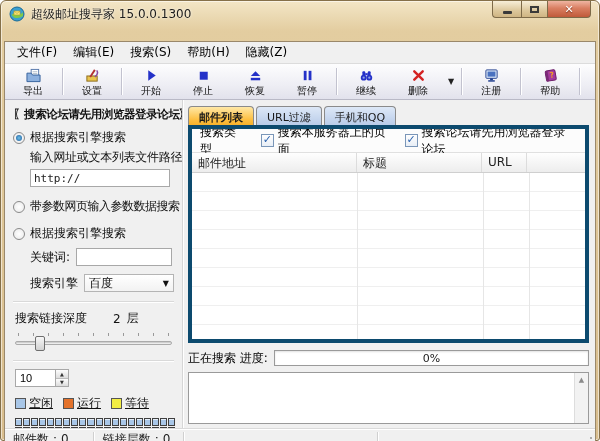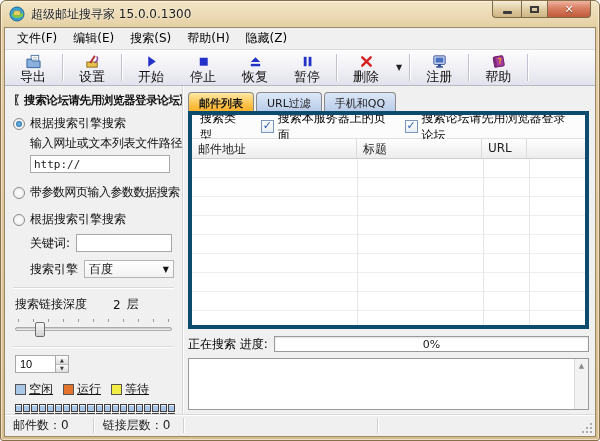--- a/index.html
+++ b/index.html
@@ -3,21 +3,21 @@
 <meta charset="utf-8">
 <style>
   * { box-sizing: border-box; margin: 0; padding: 0; }
   html,body { width:600px; height:441px; font-family:"DejaVu Sans","Liberation Sans",sans-serif; }
   body { background:#fff; position:relative; overflow:hidden; }
 
   
   .window { position:absolute; left:0; top:0; width:600px; height:441px;
     background:linear-gradient(#f3e6c6,#e3cda0 30px,#d8bd8d);
     border:1px solid #857049; border-radius:6px 6px 3px 3px;
-    padding:26px 3px 3px 3px; box-shadow:inset 0 0 0 1px rgba(255,255,255,.55); }
+    padding:40px 3px 3px 3px; box-shadow:inset 0 0 0 1px rgba(255,255,255,.55); }
 
   .titlebar { position:absolute; top:0; left:0; right:0; height:26px; display:flex; align-items:center; padding:0 8px; }
   .app-icon { width:16px; height:16px; margin-right:6px; flex:none; }
   .title-text { font-size:12px; color:#1c1c1c; text-shadow:0 0 3px rgba(255,255,255,.9); }
 
   .win-controls { position:absolute; top:0; right:8px; display:flex; }
   .win-btn { height:17px; border:1px solid #7d6a48; border-top:none; display:flex; align-items:center; justify-content:center;
     background:linear-gradient(#f7eed8,#dcc79b 60%,#cfb583); cursor:default; }
   .win-btn.min { width:29px; border-radius:0 0 0 4px; border-right:none; }
   .win-btn.max { width:27px; }
@@ -30,21 +30,21 @@
   .app { width:592px; height:410px; background:#f0f0f0; border:1px solid #9a886a; display:flex; flex-direction:column; }
 
   
   .menubar { height:22px; background:#f0f0f0; border-bottom:1px solid #dcdcdc; display:flex; align-items:center; padding-left:4px; }
   .menu-item { font-size:12px; color:#000000; padding:2px 8px; }
 
   
   .toolbar { height:36px; background:linear-gradient(#fdfdfe,#eeeef4 60%,#e2e2ec); border-bottom:1px solid #b9b9c6; display:flex; align-items:stretch; padding:1px 2px; }
   .tb-btn { display:flex; flex-direction:column; align-items:center; justify-content:center; min-width:52px; padding:1px 6px 0 6px; border:1px solid transparent; border-radius:2px; }
   .tb-btn svg { width:15px; height:15px; }
-  .tb-label { font-size:13px; color:#111; line-height:13px; margin-top:1px; white-space:nowrap; }
+  .tb-label { font-size:10px; color:#111; line-height:13px; margin-top:1px; white-space:nowrap; }
   .tb-sep { width:1px; background:#c2c2cf; margin:3px 3px; box-shadow:1px 0 0 #fff; }
   .tb-caret { display:flex; align-items:center; font-size:8px; color:#222; padding:0 4px; }
 
   
   .main { flex:1; display:flex; overflow:hidden; }
 
   
   .left-panel { width:178px; flex:none; padding:7px 8px 4px 8px; border-right:1px solid #d6d6d6; box-shadow:1px 0 0 #fff; font-size:12px; color:#111; overflow:hidden; }
   .notice { font-size:11.5px; font-weight:bold; letter-spacing:-0.4px; white-space:nowrap; margin-bottom:7px; }
   .radio-row { display:flex; align-items:center; margin:6px 0 2px 0; }
@@ -190,20 +190,32 @@
       <div class="tb-btn">
         <svg viewBox="0 0 16 16">
             <rect x="4" y="3" width="3" height="10" fill="#2431c8"></rect>
             <rect x="9.2" y="3" width="3" height="10" fill="#2431c8"></rect>
           </svg>
         <span class="tb-label">暂停</span>
       </div>
       <div class="tb-sep"></div>
       <div class="tb-btn">
         <svg viewBox="0 0 16 16">
+          <rect x="3.6" y="3.5" width="3" height="5" rx="1" fill="#2431c8"></rect>
+          <rect x="9.4" y="3.5" width="3" height="5" rx="1" fill="#2431c8"></rect>
+          <rect x="6.6" y="5.5" width="2.8" height="2.2" fill="#2431c8"></rect>
+          <circle cx="5" cy="10.3" r="3.1" fill="#2431c8"></circle>
+          <circle cx="11" cy="10.3" r="3.1" fill="#2431c8"></circle>
+          <circle cx="5" cy="10.3" r="1.2" fill="#8fa4e8"></circle>
+          <circle cx="11" cy="10.3" r="1.2" fill="#8fa4e8"></circle>
+        </svg>
+        <span class="tb-label">继续</span>
+      </div>
+      <div class="tb-btn">
+        <svg viewBox="0 0 16 16">
             <path d="M3.5 3.5 L12.5 12.5 M12.5 3.5 L3.5 12.5" stroke="#d42222" stroke-width="2.6" stroke-linecap="round"></path>
           </svg>
         <span class="tb-label">删除</span>
       </div>
       <div class="tb-caret">
           <span>▼</span>
         </div>
       <div class="tb-sep"></div>
       <div class="tb-btn">
         <svg viewBox="0 0 16 16">

